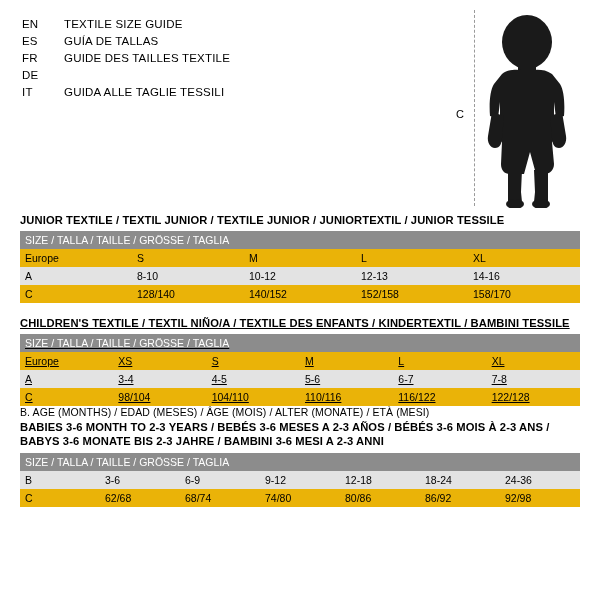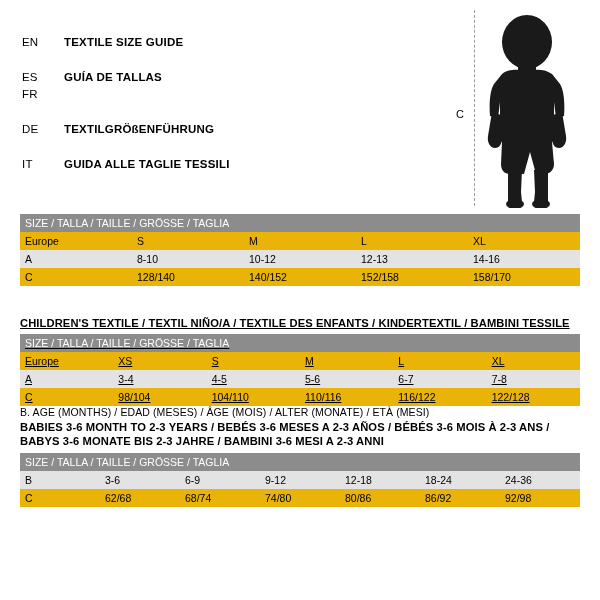--- a/index.html
+++ b/index.html
@@ -36,22 +36,21 @@
     font-size: 11.5px;
     line-height: 17px;
     letter-spacing: 0.2px;
   }
   .lang-code {
     width: 42px;
     flex: 0 0 42px;
     font-weight: normal;
   }
   .lang-text {
-    font-weight: bold;
-    margin-top: 18px;
+    font-weight: normal;
   }
 
   
   .figure-area {
     position: absolute;
     top: 8px;
     left: 440px;
     width: 150px;
     height: 200px;
   }
@@ -133,24 +132,24 @@
     <div class="lang-row">
       <span class="lang-code">EN</span>
       <span class="lang-text">TEXTILE SIZE GUIDE</span>
     </div>
     <div class="lang-row">
       <span class="lang-code">ES</span>
       <span class="lang-text">GUÍA DE TALLAS</span>
     </div>
     <div class="lang-row">
       <span class="lang-code">FR</span>
+      <span class="lang-text">GUIDE DES TAILLES TEXTILE</span>
     </div>
     <div class="lang-row">
       <span class="lang-code">DE</span>
-      <span class="lang-text">TEXTILGRÖßENFÜHRUNG</span>
     </div>
     <div class="lang-row">
       <span class="lang-code">IT</span>
       <span class="lang-text">GUIDA ALLE TAGLIE TESSILI</span>
     </div>
   </div>
 
   <div class="figure-area">
     <div class="dashed-line"></div>
     <div class="c-label">C</div>
@@ -180,20 +179,21 @@
         <path d="M54 158 L68 158 L68 190 C68 193 65 195 61 195
                  C57 195 54 193 54 190 L55 180 Z"></path>
 
         <ellipse cx="35" cy="192" rx="9" ry="5"></ellipse>
         <ellipse cx="61" cy="192" rx="9" ry="5"></ellipse>
       </g>
     </svg>
   </div>
 
   <div class="section" style="top:214px;">
+    <div class="section-title">JUNIOR TEXTILE / TEXTIL JUNIOR / TEXTILE JUNIOR / JUNIORTEXTIL / JUNIOR TESSILE</div>
     <table class="size-table">
       <tbody>
           <tr class="hdr-row">
         <td colspan="5">SIZE / TALLA / TAILLE / GRÖSSE / TAGLIA</td>
       </tr>
       <tr class="row-plain">
         <td style="width:95px">Europe</td>
         <td style="width:115px">S</td>
         <td style="width:115px">M</td>
         <td style="width:115px">L</td>

